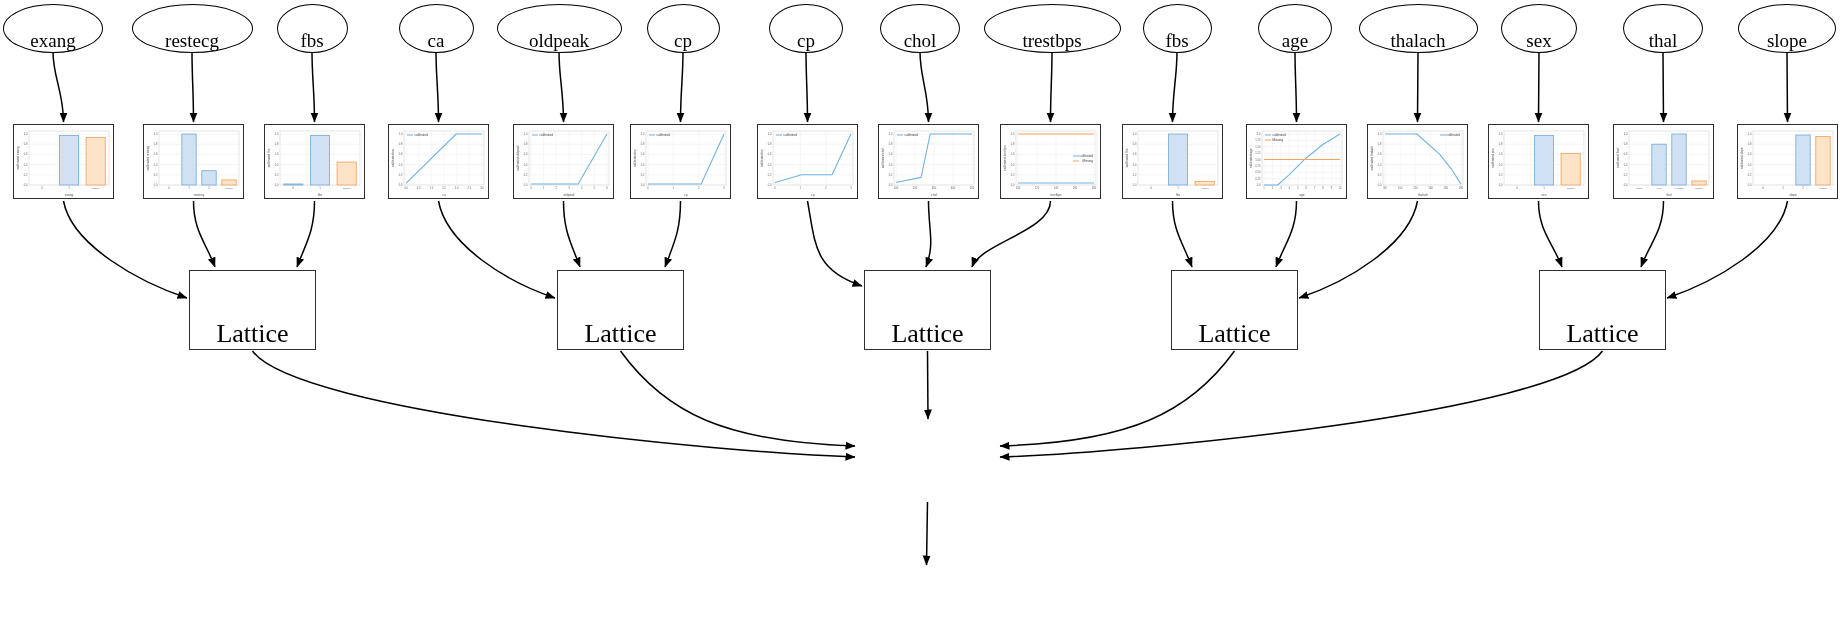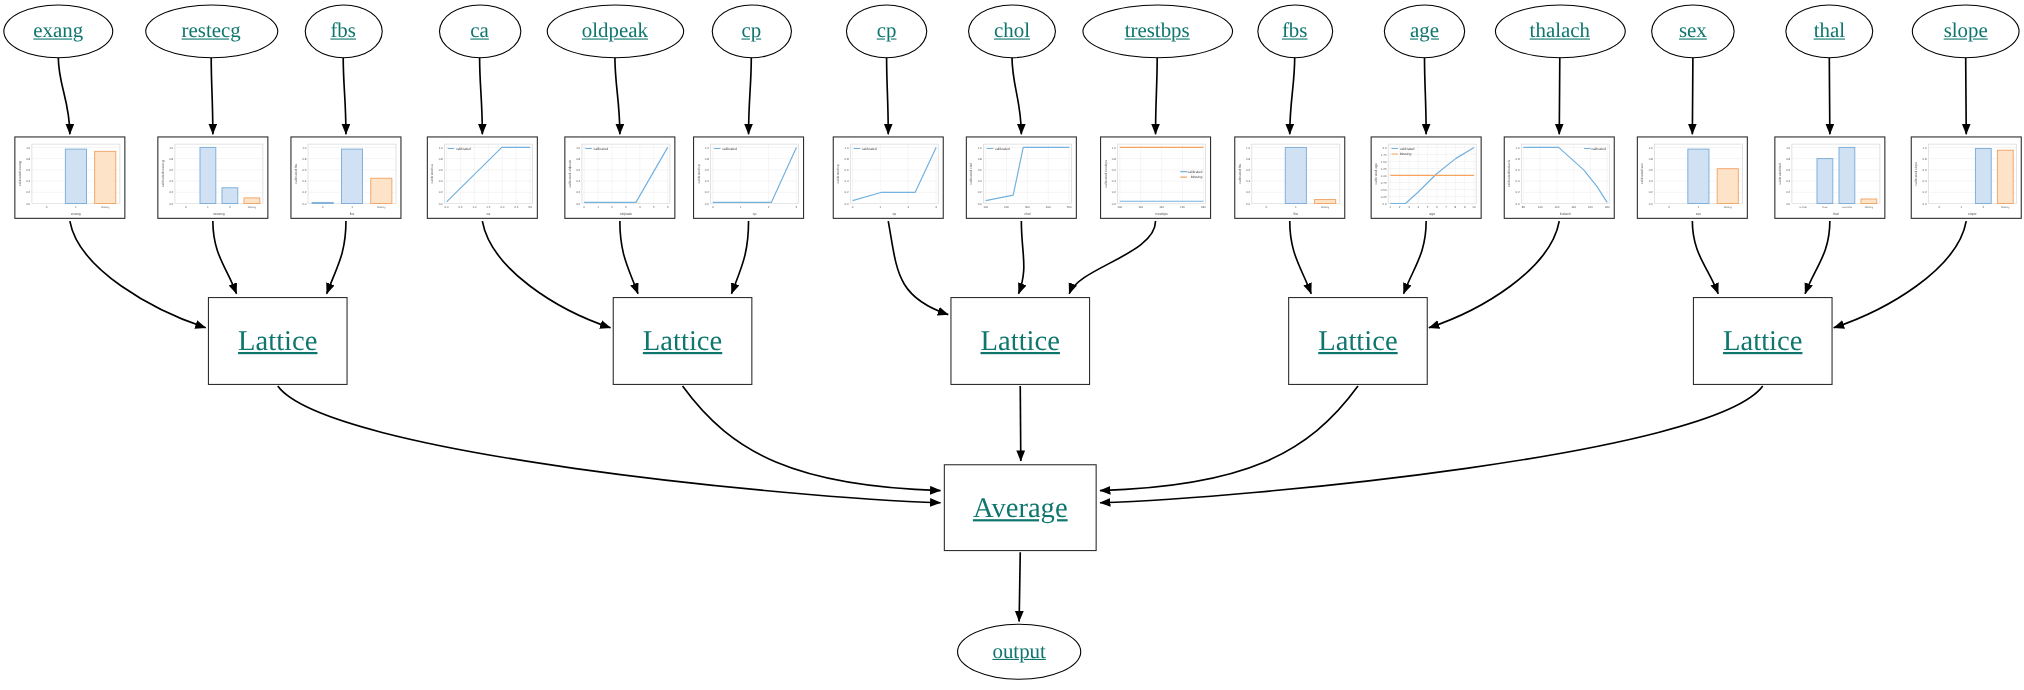--- a/index.html
+++ b/index.html
@@ -1,20 +1,20 @@
 <!DOCTYPE html>
 <html><head>
 <meta charset="utf-8">
 <style>
   html,body{margin:0;padding:0;background:#fff;}
   #canvas{position:relative;width:1840px;height:627px;background:#ffffff;overflow:hidden;
           font-family:"Liberation Serif","DejaVu Serif",serif;}
   #edge-layer{position:absolute;left:0;top:0;z-index:1;}
-  .node{position:absolute;z-index:2;display:flex;align-items:center;justify-content:center;
-        background:#fff;box-sizing:border-box;color:#0f766e;text-decoration:underline;}
+  .node{position:absolute;z-index:2;display:flex;align-items:flex-end;justify-content:center;
+        background:#fff;box-sizing:border-box;color:#000000;}
   .ellipse{border:1.6px solid #000;border-radius:50%;font-size:19px;}
   .box{border:1.7px solid #2f2f2f;font-size:26px;}
   .chart{border:1.4px solid #2e2e2e;background:#fff;padding:0;}
   .chart svg{display:block;}
   .nodelabel{white-space:nowrap;}
 </style>
 </head>
 <body>
 
 <div id="canvas">
@@ -578,20 +578,14 @@
         <span class="nodelabel">Lattice</span>
       </div>
       <div class="node box" style="left: 1171px; top: 270px; width: 127px; height: 80px;">
         <span class="nodelabel">Lattice</span>
       </div>
       <div class="node box" style="left: 1539px; top: 270px; width: 127px; height: 80px;">
         <span class="nodelabel">Lattice</span>
       </div>
     </div>
 
-  <div class="node box" style="left:858px;top:422px;width:139px;height:79px;">
-    <span class="nodelabel">Average</span>
-  </div>
 
-  <div class="node ellipse" style="left:870px;top:567px;width:113px;height:51px;">
-    <span class="nodelabel">output</span>
-  </div>
 </div>
 
 </body></html>

